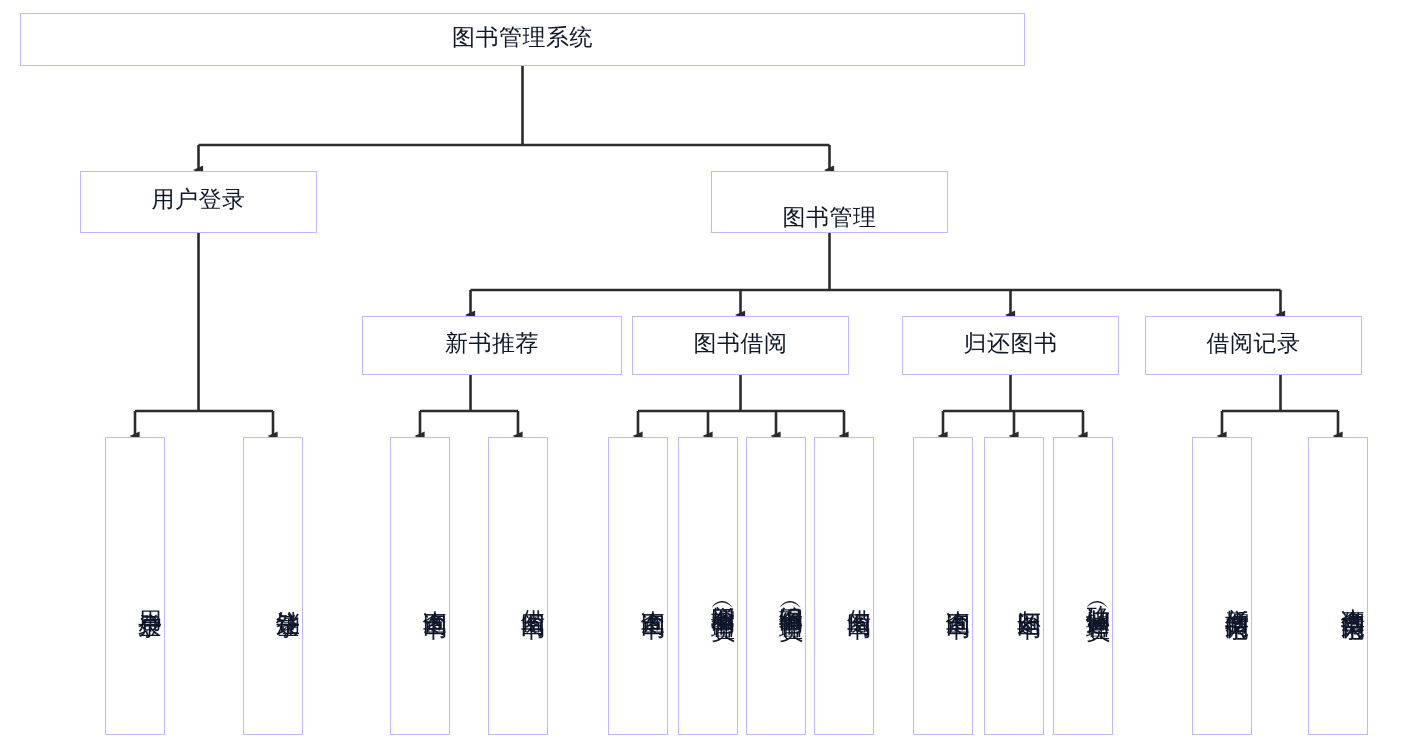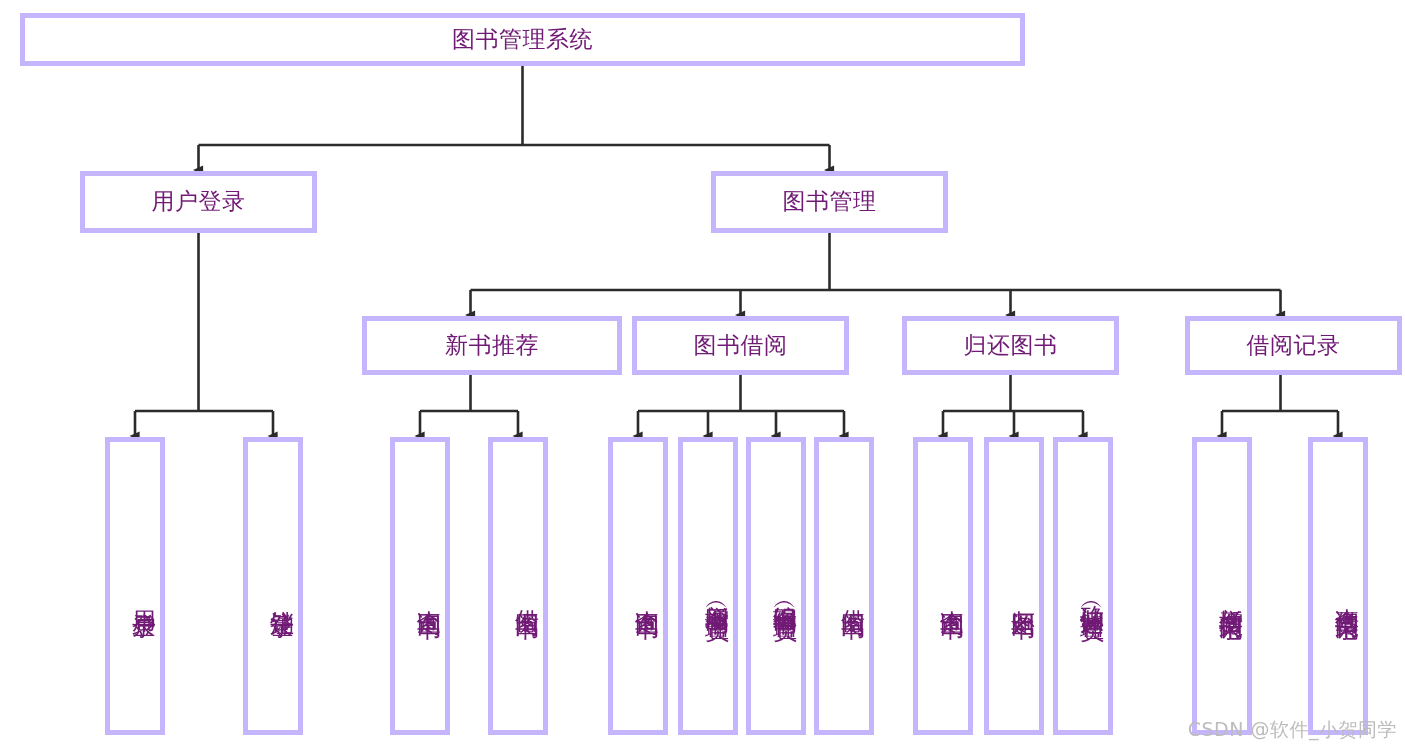--- a/index.html
+++ b/index.html
@@ -22,25 +22,26 @@
     left: 0;
     top: 0;
     width: 1405px;
     height: 747px;
     pointer-events: none;
   }
   .node {
     position: absolute;
     box-sizing: border-box;
     background: #ffffff;
-    border: 5px solid #c4b5fd;
+    border: 1px solid #c4b5fd;
     display: flex;
     align-items: center;
     justify-content: center;
-    color: #701a75;
+    color: #0f172a;
+    font-family: Liberation Mono, monospace;
   }
   .node.horiz {
     font-size: 23px;
     letter-spacing: 0.5px;
     line-height: 1.1;
   }
   .node.vert {
     writing-mode: vertical-rl;
     text-orientation: upright;
     font-size: 24px;
@@ -112,33 +113,33 @@
         <path d="M1338,411 L1338,436" marker-end="url(#arrow)"></path>
       </g>
   </svg>
   <div id="nodes">
       <div class="node horiz" style="left: 20px; top: 13px; width: 1005px; height: 53px;">
         <span>图书管理系统</span>
       </div>
       <div class="node horiz" style="left: 80px; top: 171px; width: 237px; height: 62px;">
         <span>用户登录</span>
       </div>
-      <div class="node horiz" style="left: 711px; top: 171px; width: 237px; height: 62px;">
+      <div class="node horiz" style="left: 711px; top: 171px; width: 237px; height: 62px; align-items: flex-end;">
         <span>图书管理</span>
       </div>
       <div class="node horiz" style="left: 362px; top: 316px; width: 260px; height: 59px;">
         <span>新书推荐</span>
       </div>
       <div class="node horiz" style="left: 632px; top: 316px; width: 217px; height: 59px;">
         <span>图书借阅</span>
       </div>
       <div class="node horiz" style="left: 902px; top: 316px; width: 217px; height: 59px;">
         <span>归还图书</span>
       </div>
-      <div class="node horiz" style="left: 1185px; top: 316px; width: 217px; height: 59px;">
+      <div class="node horiz" style="left: 1145px; top: 316px; width: 217px; height: 59px;">
         <span>借阅记录</span>
       </div>
       <div class="node vert" style="left: 105px; top: 437px; width: 60px; height: 298px;">
         <span class="vlabel">用户登录</span>
       </div>
       <div class="node vert" style="left: 243px; top: 437px; width: 60px; height: 298px;">
         <span class="vlabel">注销登录</span>
       </div>
       <div class="node vert" style="left: 390px; top: 437px; width: 60px; height: 298px;">
         <span class="vlabel">查询图书</span>
@@ -167,14 +168,13 @@
       <div class="node vert" style="left: 1053px; top: 437px; width: 60px; height: 298px;">
         <span class="vlabel">确认归还（管理员）</span>
       </div>
       <div class="node vert" style="left: 1192px; top: 437px; width: 60px; height: 298px;">
         <span class="vlabel">新增借阅记录</span>
       </div>
       <div class="node vert" style="left: 1308px; top: 437px; width: 60px; height: 298px;">
         <span class="vlabel">查询借阅记录</span>
       </div>
     </div>
-  <div id="watermark">CSDN @软件_小贺同学</div>
 </div>
 
 </body></html>

